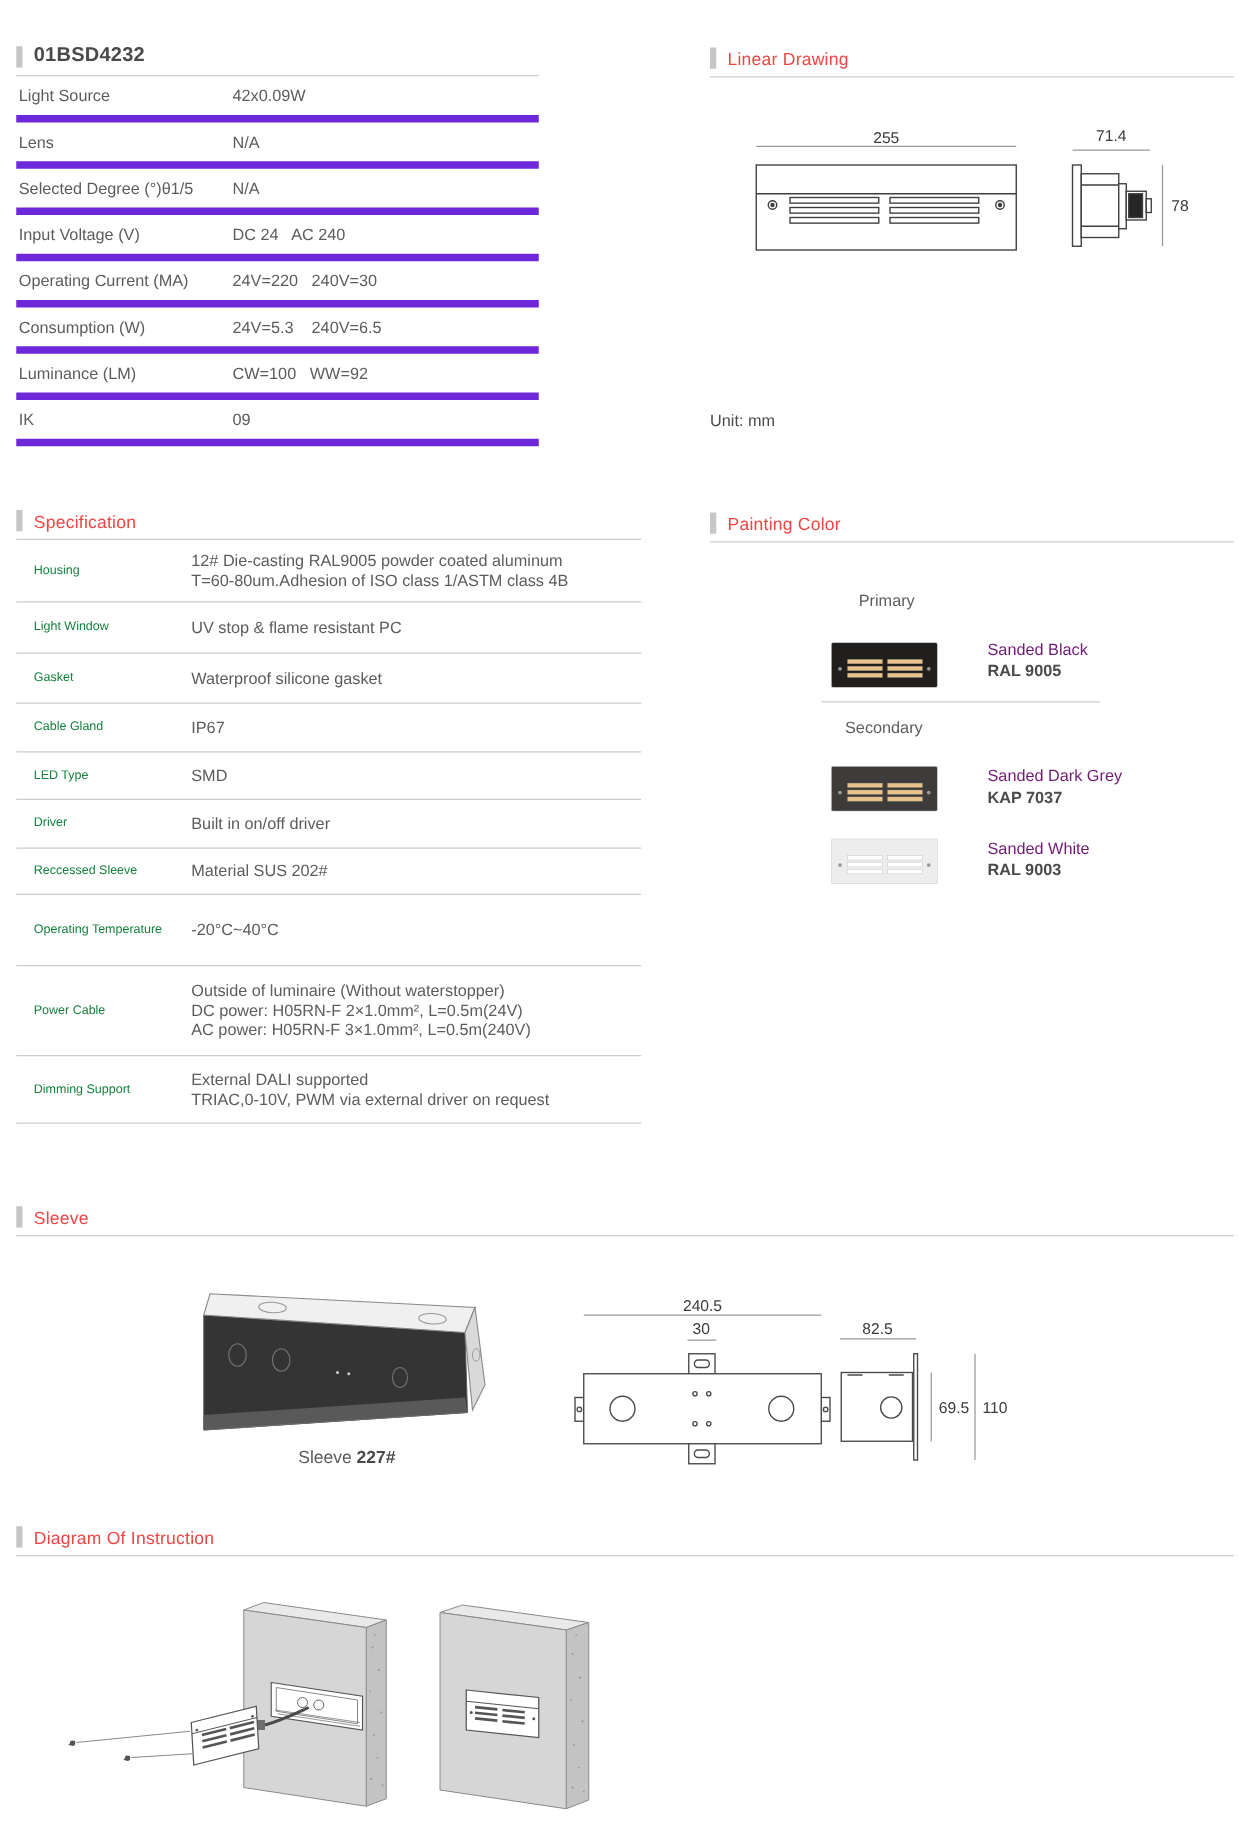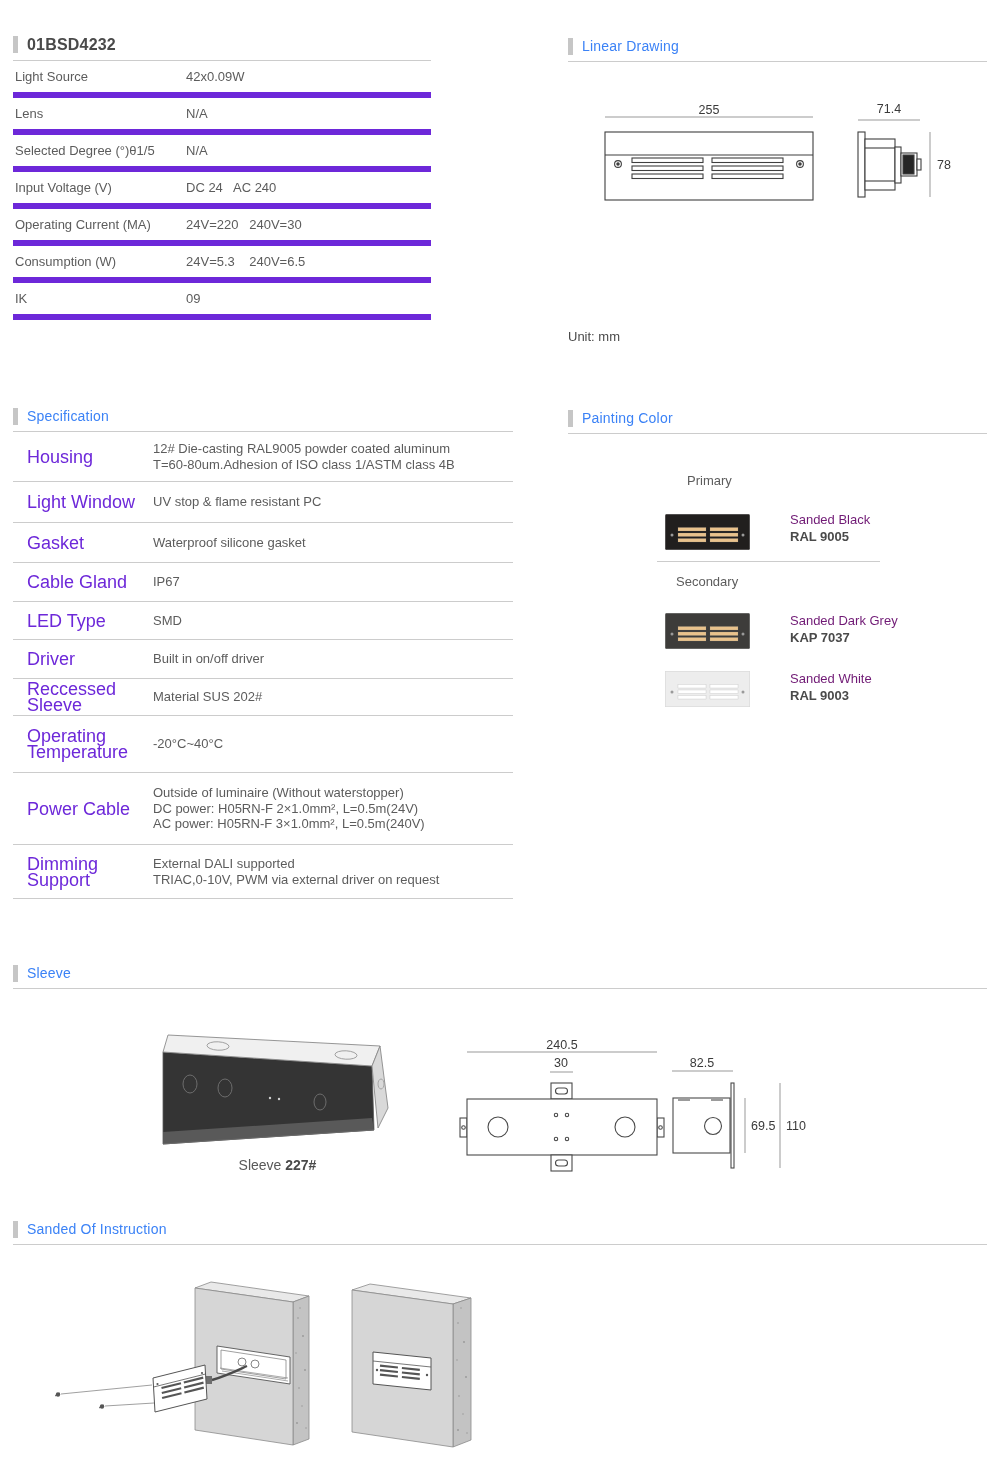--- a/index.html
+++ b/index.html
@@ -1,31 +1,31 @@
 <!DOCTYPE html>
 <html><head>
 <meta charset="utf-8">
 <style>
   *{margin:0;padding:0;box-sizing:border-box}
   html,body{background:#fff}
   body{width:1000px;height:1457px;position:relative;overflow:hidden;
        font-family:"Liberation Sans",sans-serif;color:#595959}
   .abs{position:absolute}
   
-  .sec-head{display:flex;align-items:flex-start;gap:9px;border-bottom:1px solid #ccc;padding-bottom:6px}
+  .sec-head{display:flex;align-items:flex-end;gap:9px;border-bottom:1px solid #ccc;padding-bottom:6px}
   .sec-head .bar{width:5px;height:17px;background:#c6c6c6;flex:0 0 auto}
-  .sec-head .txt{font-size:14px;color:#3b82f6;letter-spacing:.2px}
+  .sec-head .txt{font-size:14px;color:#ef4444;letter-spacing:.2px}
   .sec-head .txt.big{font-size:16px;font-weight:bold;color:#4a4a4a}
   
   .qrow{display:flex;align-items:center;height:37px;border-bottom:6px solid #6d28d9}
   .qlabel{width:173px;padding-left:2px;font-size:13px;color:#5c5c5c}
   .qvalue{flex:1;font-size:13px;color:#5c5c5c;white-space:pre-wrap}
   
   .srow{display:flex;align-items:center;border-bottom:1px solid #ccc}
-  .slabel{width:140px;padding-left:14px;font-size:18px;line-height:16px;color:#6d28d9}
+  .slabel{width:140px;padding-left:14px;font-size:10px;line-height:16px;color:#15803d}
   .svalue{flex:1;font-size:13px;line-height:15.5px;color:#5c5c5c;white-space:pre-wrap}
   
   .pc-group{font-size:13px;color:#5c5c5c}
   .pc-name{font-size:13px;line-height:17px;color:#701a75}
   .pc-code{font-size:13px;line-height:17px;font-weight:bold;color:#4a4a4a}
   .pc-divider{border-top:1px solid #ccc}
   
   .sleeve-cap{font-size:14px;color:#595959;text-align:center}
   .sleeve-cap b{color:#4a4a4a}
   .unit-note{font-size:13px;color:#4a4a4a;}
@@ -60,20 +60,24 @@
     </div>
     <div class="qrow">
       <div class="qlabel">Operating Current (MA)</div>
       <div class="qvalue">24V=220   240V=30</div>
     </div>
     <div class="qrow">
       <div class="qlabel">Consumption (W)</div>
       <div class="qvalue">24V=5.3    240V=6.5</div>
     </div>
     <div class="qrow">
+      <div class="qlabel">Luminance (LM)</div>
+      <div class="qvalue">CW=100   WW=92</div>
+    </div>
+    <div class="qrow">
       <div class="qlabel">IK</div>
       <div class="qvalue">09</div>
     </div>
   </div>
 </section>
 
 <section class="abs" style="left:568px;top:38px;width:419px">
   <div class="sec-head">
     <span class="bar"></span>
     <span class="txt">Linear Drawing</span>
@@ -313,21 +317,21 @@
   </g>
   <line x1="295" y1="68" x2="295" y2="123" stroke="#999"></line>
   <text class="dimtxt" x="301" y="100" text-anchor="start">69.5</text>
   <line x1="330" y1="53" x2="330" y2="138" stroke="#999"></line>
   <text class="dimtxt" x="336" y="100" text-anchor="start">110</text>
 </svg>
 
 <section class="abs" style="left:13px;top:1221px;width:974px">
   <div class="sec-head">
     <span class="bar"></span>
-    <span class="txt">Sanded Of Instruction</span>
+    <span class="txt">Diagram Of Instruction</span>
   </div>
 </section>
 
 <svg class="abs" style="left:40px;top:1278px" width="460" height="179" viewBox="0 0 460 179">
 
   <g>
     <polygon points="155,10 171,4 269,18 253,24" fill="#e9e9e9" stroke="#8a8a8a" stroke-width="0.8"></polygon>
     <polygon points="253,24 269,18 269,161 253,167" fill="#c3c3c3" stroke="#8a8a8a" stroke-width="0.8"></polygon>
     <polygon points="155,10 253,24 253,167 155,152" fill="#d6d6d6" stroke="#8a8a8a" stroke-width="0.8"></polygon>
 

